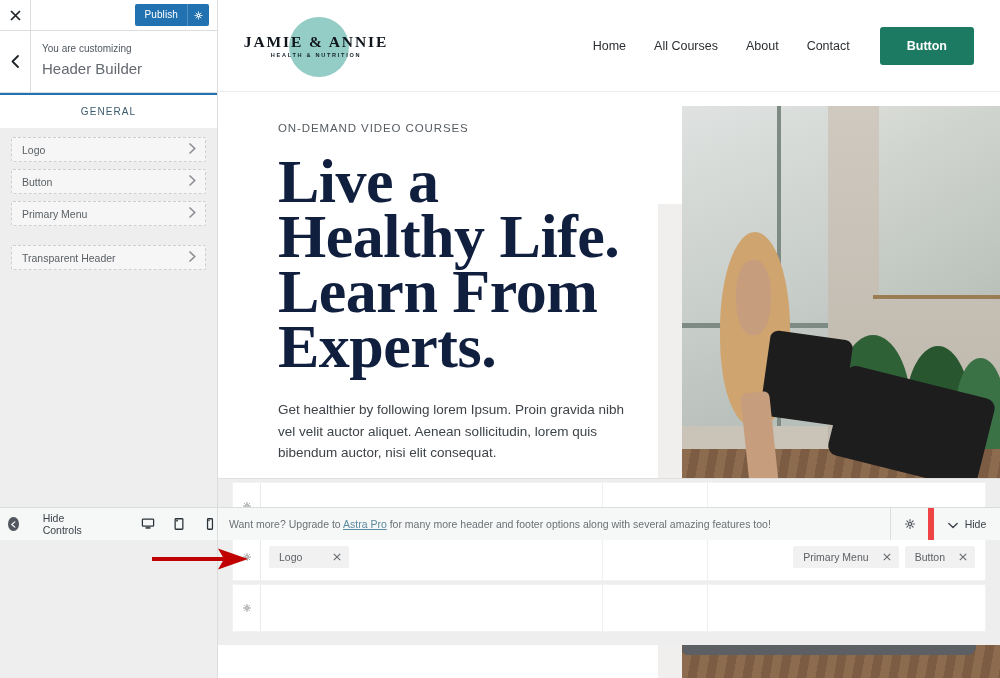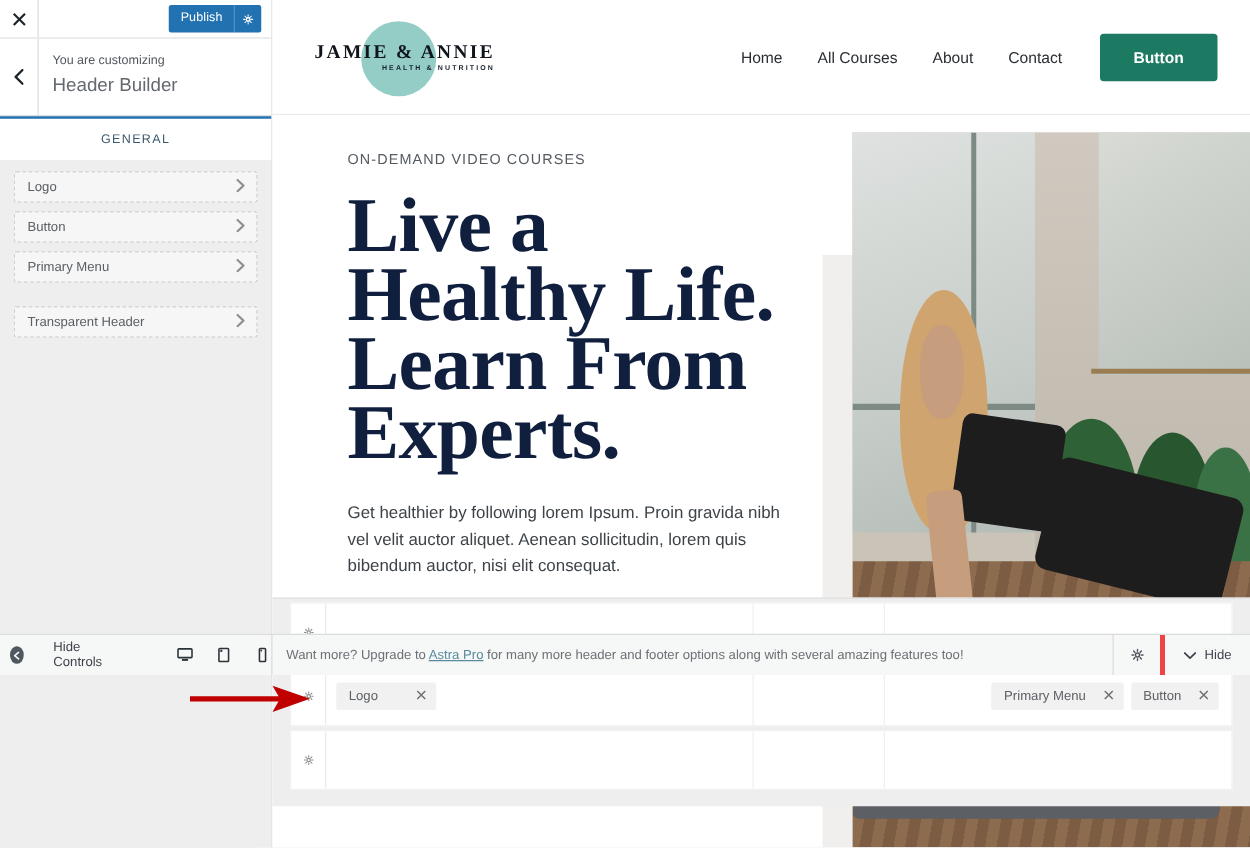--- a/index.html
+++ b/index.html
@@ -95,21 +95,21 @@
   .site-header {
     height: 92px; background: #fff; border-bottom: 1px solid #ececec;
     display: flex; align-items: center; padding: 0 26px 0 10px; flex: 0 0 92px;
   }
   .logo-block { position: relative; width: 160px; height: 74px; margin-left: 8px; }
   .logo-circle {
     position: absolute; left: 53px; top: 8px;
     width: 60px; height: 60px; border-radius: 50%;
     background: #93cdc6;
   }
-  .logo-text-wrap { position: absolute; left: 0; top: 24px; width: 160px; text-align: right; }
+  .logo-text-wrap { position: absolute; left: 0; top: 24px; width: 160px; text-align: center; }
   .logo-name {
     font-family: "Liberation Serif", serif; font-size: 15.5px; font-weight: 700;
     letter-spacing: 1.9px; color: #10151c; line-height: 17px; white-space: nowrap;
   }
   .logo-tag {
     font-size: 5.6px; letter-spacing: 1.7px; color: #16202b;
     font-weight: 700; margin-top: 2px;
   }
 
   .site-nav { margin-left: auto; display: flex; align-items: center; gap: 28px; }
@@ -228,21 +228,21 @@
   .bb-right { flex: 1; display: flex; align-items: center; height: 100%; padding-left: 11px; }
   .promo { font-size: 10.5px; color: #6b7175; }
   .promo a { color: #5b8a9e; text-decoration: underline; cursor: pointer; }
   .bb-gear {
     margin-left: auto; width: 38px; height: 100%;
     display: flex; align-items: center; justify-content: center;
     border-left: 1px solid #dcdcde; color: #50575e; cursor: pointer;
   }
   .bb-hide {
     width: 72px; height: 100%; display: flex; align-items: center; justify-content: center;
-    gap: 7px; border-left: 4px solid #ef4444; cursor: pointer;
+    gap: 7px; border-left: 6px solid #ef4444; cursor: pointer;
   }
   .bb-hide-label { font-size: 10.5px; color: #3c434a; }
 
   
   #arrow { position: absolute; left: 152px; top: 548px; pointer-events: none; }
 </style>
 </head>
 <body>
 
 <div id="app">

